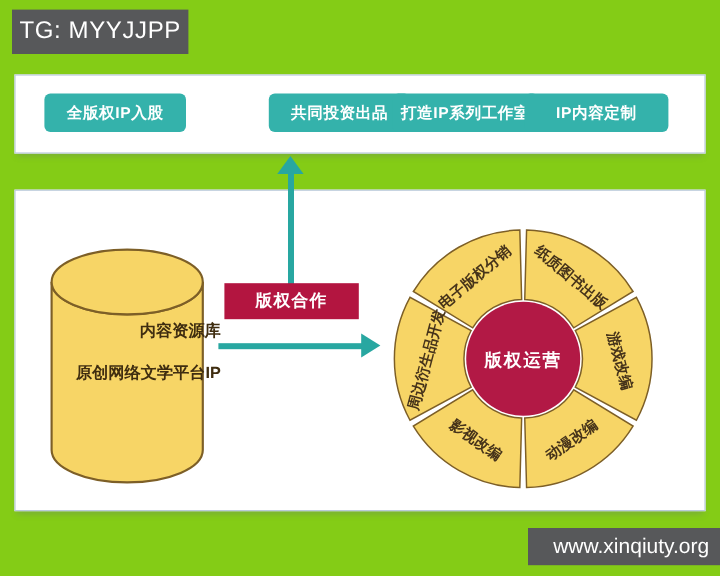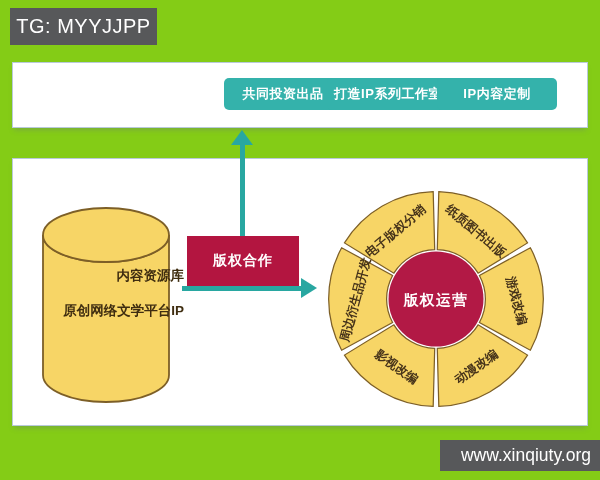--- a/index.html
+++ b/index.html
@@ -30,21 +30,21 @@
   .pill-4 { left:424px; width:120px; }
 
   .v-arrow-line { position:absolute; left:240px; top:144px; width:5px; height:94px; background:#28a7a1; }
   .v-arrow-head { position:absolute; left:231px; top:130px; width:0; height:0;
     border-left:11px solid transparent; border-right:11px solid transparent; border-bottom:15px solid #28a7a1; }
   .h-arrow-line { position:absolute; left:182px; top:286px; width:121px; height:5px; background:#28a7a1; }
   .h-arrow-head { position:absolute; left:301px; top:278px; width:0; height:0;
     border-top:10px solid transparent; border-bottom:10px solid transparent; border-left:16px solid #28a7a1; }
 
   .coop-node {
-    position:absolute; left:187px; top:236px; width:112px; height:50px; background:#b31540;
+    position:absolute; left:187px; top:236px; width:112px; height:30px; background:#b31540;
     color:#ffffff; font-size:14px; font-weight:bold; letter-spacing:1px;
     display:flex; align-items:center; justify-content:center;
   }
 
   .cyl-svg { position:absolute; left:40px; top:206px; }
   .cyl-shape { fill:#f7d566; stroke:#7d5f27; stroke-width:1.8; }
   .cyl-text {
     position:absolute; left:28px; width:156px; text-align:right;
     font-weight:bold; color:#3f2d10; font-size:13.5px;
   }
@@ -58,20 +58,21 @@
   .center-label { font-size:15.5px; font-weight:bold; fill:#ffffff; letter-spacing:1.5px; }
 </style>
 </head>
 <body>
 
 <div class="canvas">
 
   <div class="badge badge-top">TG: MYYJJPP</div>
 
   <div class="panel panel-top">
+    <div class="pill pill-1">全版权IP入股</div>
     <div class="pill pill-2">共同投资出品</div>
     <div class="pill pill-3">打造IP系列工作室</div>
     <div class="pill pill-4">IP内容定制</div>
   </div>
 
   <div class="panel panel-main"></div>
 
   <div class="v-arrow-line"></div>
   <div class="v-arrow-head"></div>
 

